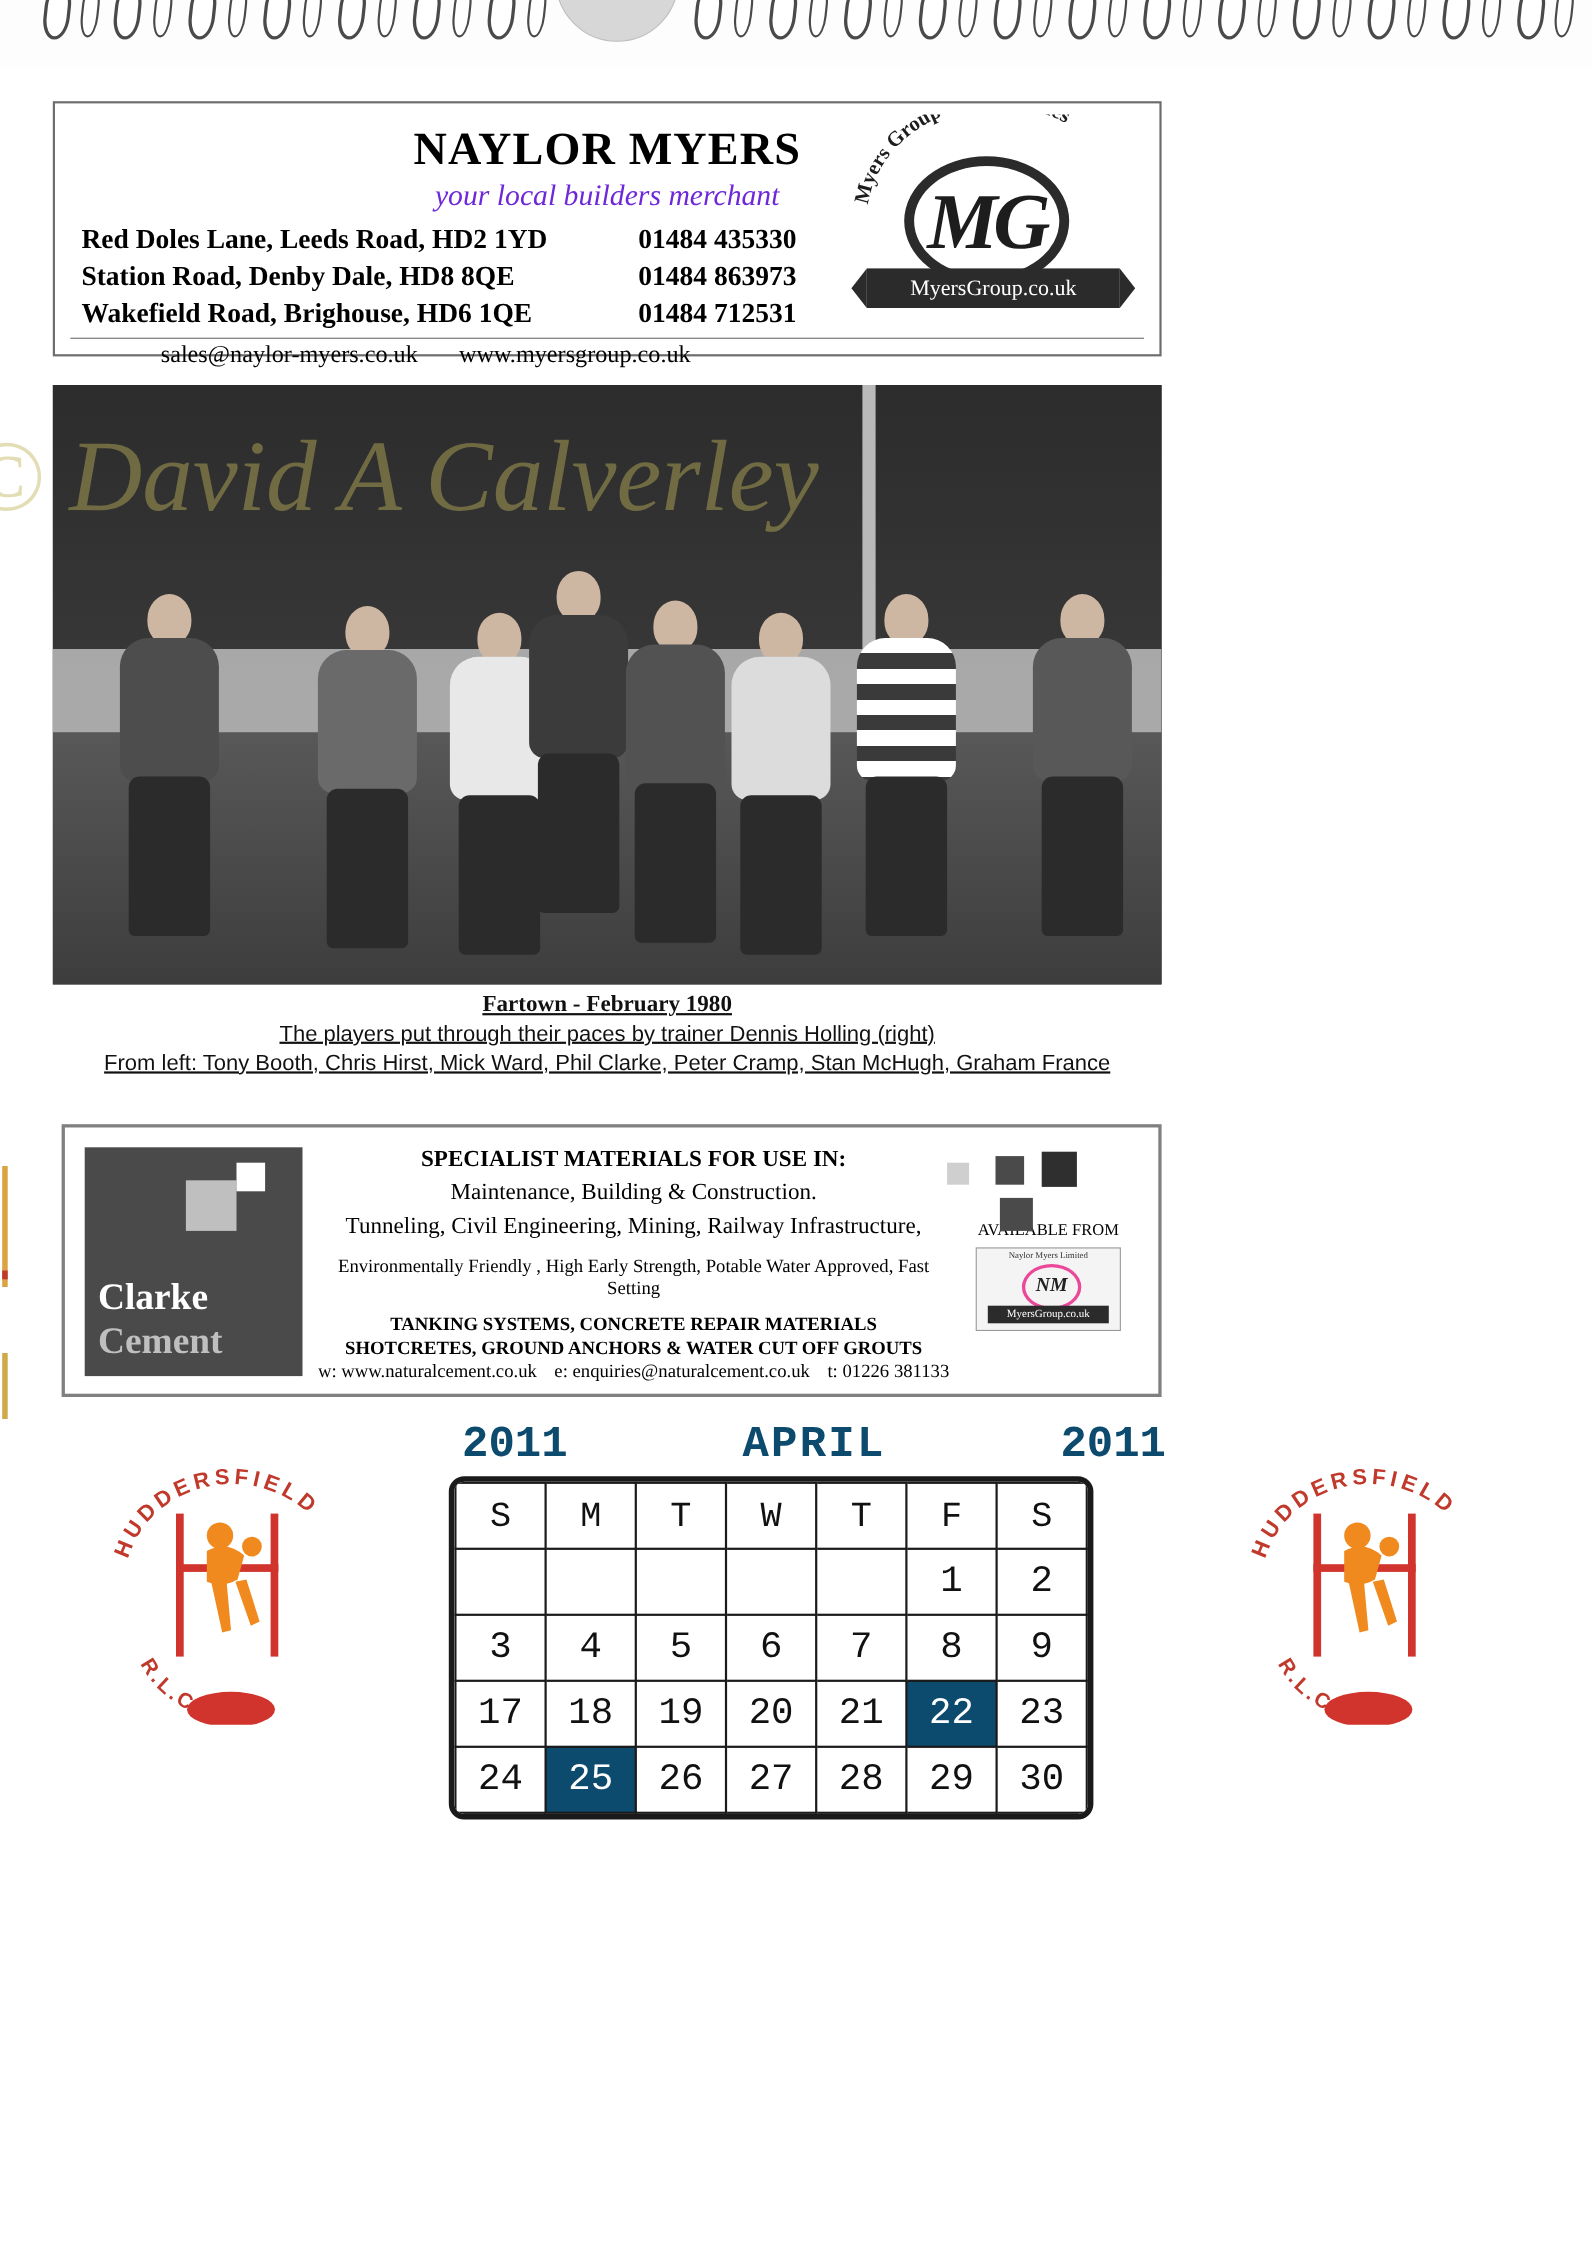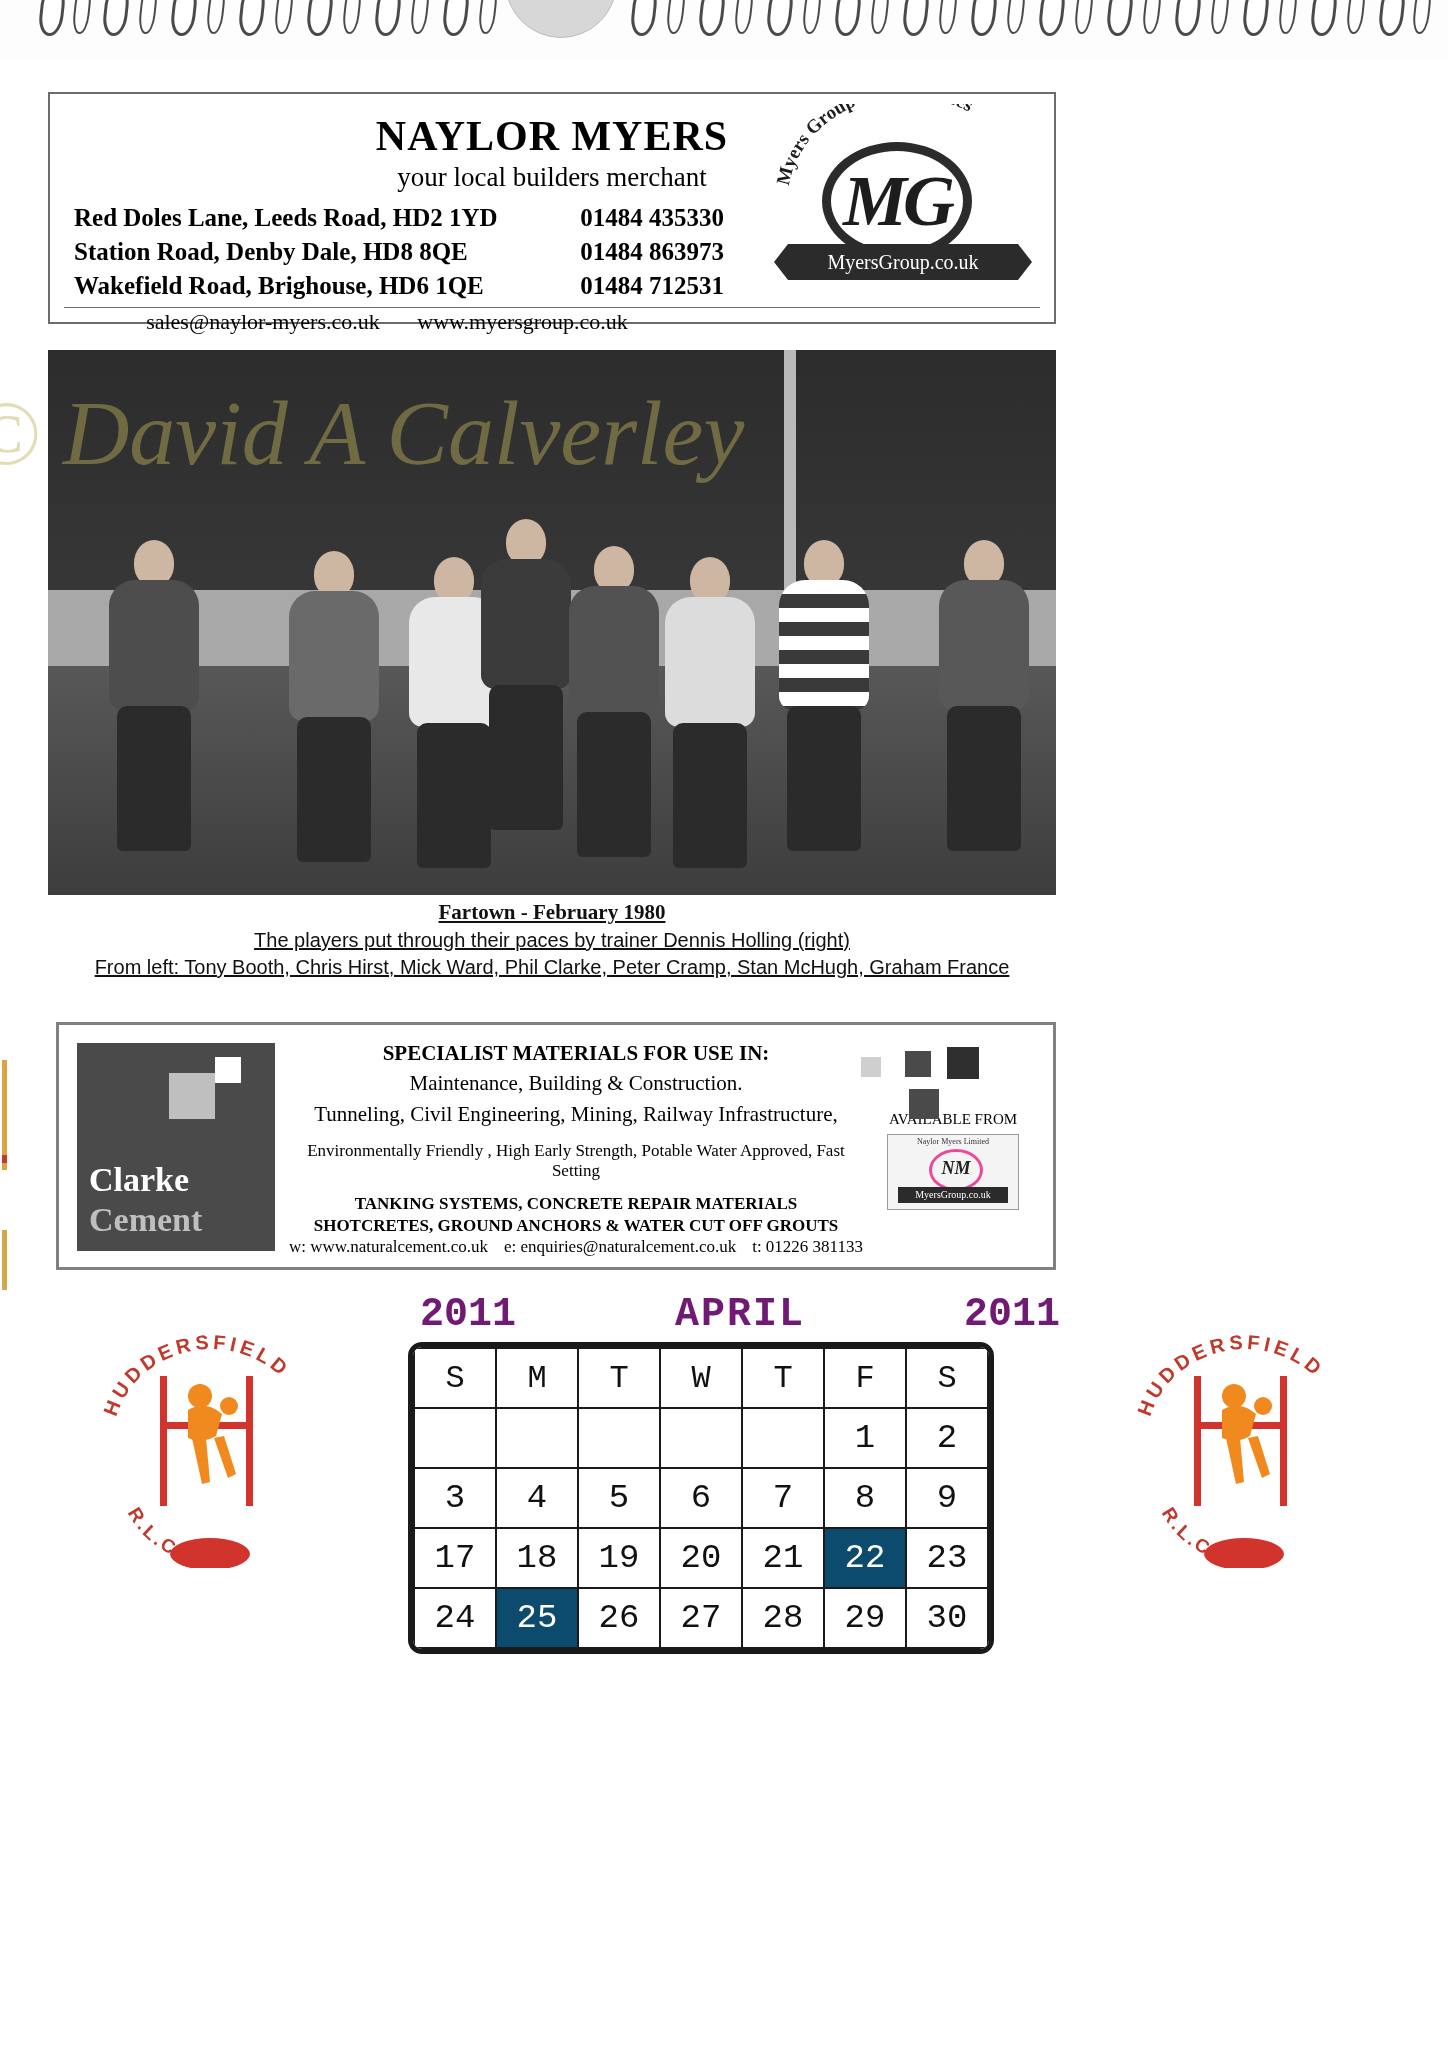--- a/index.html
+++ b/index.html
@@ -91,23 +91,24 @@
     text-align: center;
     font-size: 42px;
     font-weight: bold;
     letter-spacing: 1px;
     margin-top: 18px;
     color: #000;
     font-family: "Liberation Serif", serif;
   }
   .nm-sub {
     text-align: center;
+    font-style: italic;
     font-size: 27px;
     margin-top: 2px;
-    color: #000000;
+    color: #6d28d9;
   }
   .nm-lines {
     margin-top: 8px;
     padding-left: 24px;
     padding-right: 330px;
   }
   .nm-line {
     font-size: 25px;
     font-weight: bold;
     color: #000;
@@ -376,21 +377,21 @@
   
   #cal-head {
     position: absolute;
     left: 420px;
     top: 1292px;
     width: 640px;
     display: flex;
     justify-content: space-between;
     align-items: baseline;
     font-family: "Liberation Mono", monospace;
-    color: #701a75;
+    color: #0c4a6e;
   }
   #cal-head .yr { font-size: 40px; font-weight: bold; }
   #cal-head .mo { font-size: 40px; font-weight: bold; letter-spacing: 2px; }
 
   #calendar {
     position: absolute;
     left: 408px;
     top: 1342px;
     width: 576px;
     border: 5px solid #1a1a1a;

